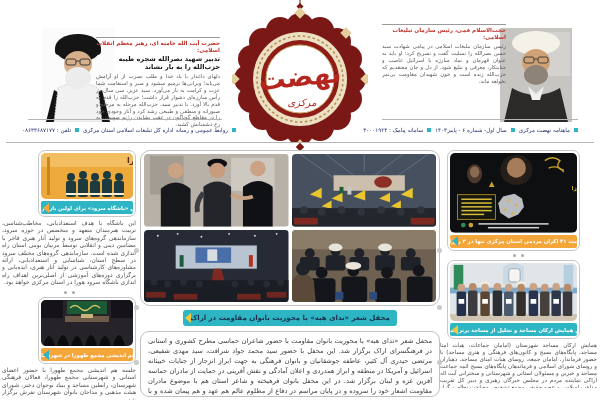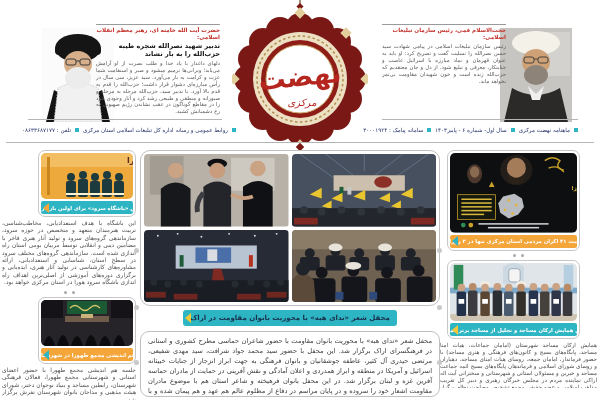--- a/index.html
+++ b/index.html
@@ -75,21 +75,21 @@
       <path d="M16 60 Q36 50 56 60 L60 94 L12 94 Z" fill="#f1f1f1"></path>
       <path d="M16 60 Q36 50 56 60 L60 94 L12 94 Z" fill="none" stroke="#c9c9c9" stroke-width="1" stroke-dasharray="1.5,1.5"></path>
       <ellipse cx="36" cy="20" rx="23" ry="14" fill="#151515"></ellipse>
       <rect x="13" y="18" width="46" height="9" rx="4" fill="#151515"></rect>
       <ellipse cx="36" cy="36" rx="14" ry="13" fill="#d8af8b"></ellipse>
       <ellipse cx="36" cy="50" rx="13" ry="11" fill="#ececec"></ellipse>
       <rect x="24" y="31" width="10" height="6" rx="2" fill="none" stroke="#3a3a3a" stroke-width="1"></rect>
       <rect x="38" y="31" width="10" height="6" rx="2" fill="none" stroke="#3a3a3a" stroke-width="1"></rect>
       <line x1="34" y1="33" x2="38" y2="33" stroke="#3a3a3a" stroke-width="1"></line>
     </svg>
-    <div class="quote-text" style="right:0;">
+    <div class="quote-text" style="right:0;margin-top:13px;">
       <div class="q-header">حضرت آیت الله خامنه ای، رهبر معظم انقلاب اسلامی:</div>
       <div class="q-title">تدبیر شهید نصرالله شجره طیبه حزب‌الله را به بار نشاند</div>
       <div class="q-body">دلهای داغدار با یاد خدا و طلب نصرت از او آرامش می‌یابد؛ ویرانی‌ها ترمیم میشود و صبر و استقامت شما عزت و کرامت به بار می‌آورد. سید عزیز، سی سال در رأس مبارزه‌ای دشوار قرار داشت؛ حزب‌الله را قدم به قدم بالا آورد. با تدبیر سید، حزب‌الله مرحله به مرحله و صبورانه و منطقی و طبیعی رشد کرد و آثار وجودی خود را در مقاطع گوناگون در عقب نشاندن رژیم صهیونی به رخ دشمنانش کشید.</div>
     </div>
   </div>
 
   <div class="quote-block" style="left:382px;">
     <svg class="portrait" style="left:118px;" viewBox="0 0 72 94">
       <rect width="72" height="94" fill="#c7c5c1"></rect>
       <rect x="40" y="4" width="30" height="44" fill="#d4d2ce"></rect>

